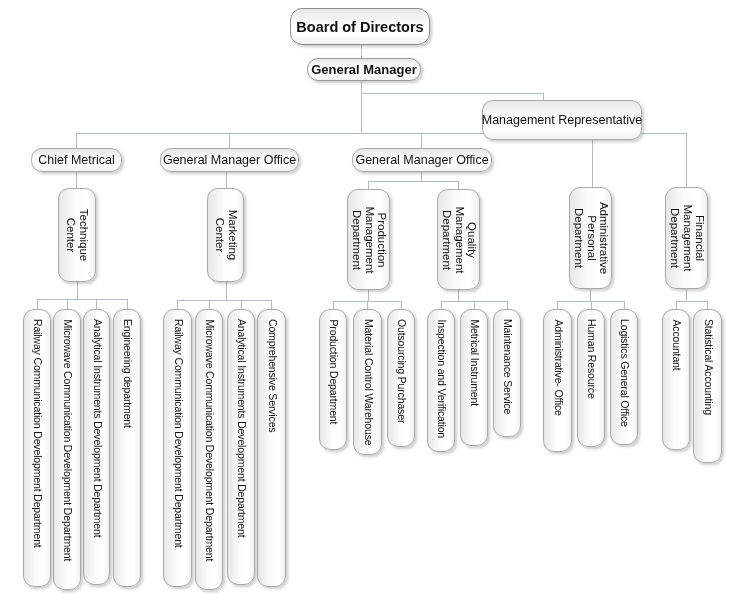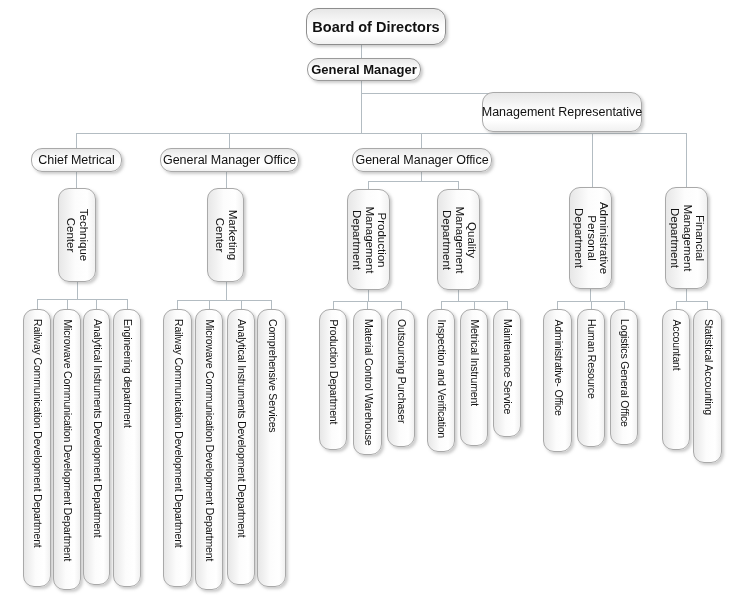--- a/index.html
+++ b/index.html
@@ -52,23 +52,23 @@
       M421 172 V181  M368 181 H458  M368 181 V189  M458 181 V189
       M77 282 V299   M37 299 H127   M37 299 V309  M67 299 V309  M96 299 V309  M127 299 V309
       M226 282 V300  M177 300 H271  M177 300 V309 M209 300 V309 M241 300 V309 M271 300 V309
       M368 290 V301  M333 301 H401  M333 301 V309 M367 301 V309 M401 301 V309
       M458 290 V301  M441 301 H507  M441 301 V309 M474 301 V309 M507 301 V309
       M590 289 V301  M557 301 H624  M557 301 V309 M591 301 V309 M624 301 V309
       M686 289 V301  M676 301 H707  M676 301 V309 M707 301 V309
     " stroke="#b3bcc2"></path>
   </svg>
 
-  <div class="node hbox top1" style="left:306px;top:8px;width:140px;height:37px;text-align:center;">Board of Directors</div>
+  <div class="node hbox top1" style="left:290px;top:8px;width:140px;height:37px;text-align:center;">Board of Directors</div>
   <div class="node hbox top2" style="left:307px;top:58px;width:114px;height:23px;">General Manager</div>
-  <div class="node hbox" style="left:482px;top:92px;width:160px;height:40px;">Management Representative</div>
+  <div class="node hbox" style="left:482px;top:100px;width:160px;height:40px;">Management Representative</div>
 
   <div class="node hbox" style="left:31px;top:148px;width:91px;height:24px;">Chief Metrical</div>
   <div class="node hbox" style="left:160px;top:148px;width:139px;height:24px;">General Manager Office</div>
   <div class="node hbox" style="left:352px;top:148px;width:140px;height:24px;">General Manager Office</div>
 
   <div class="node vbox" style="left:58px;top:188px;width:38px;height:94px;">
     <div class="rot center" style="width: 86px; height: 34px;">Technique
 Center</div>
   </div>
   <div class="node vbox" style="left:207px;top:188px;width:37px;height:94px;">

